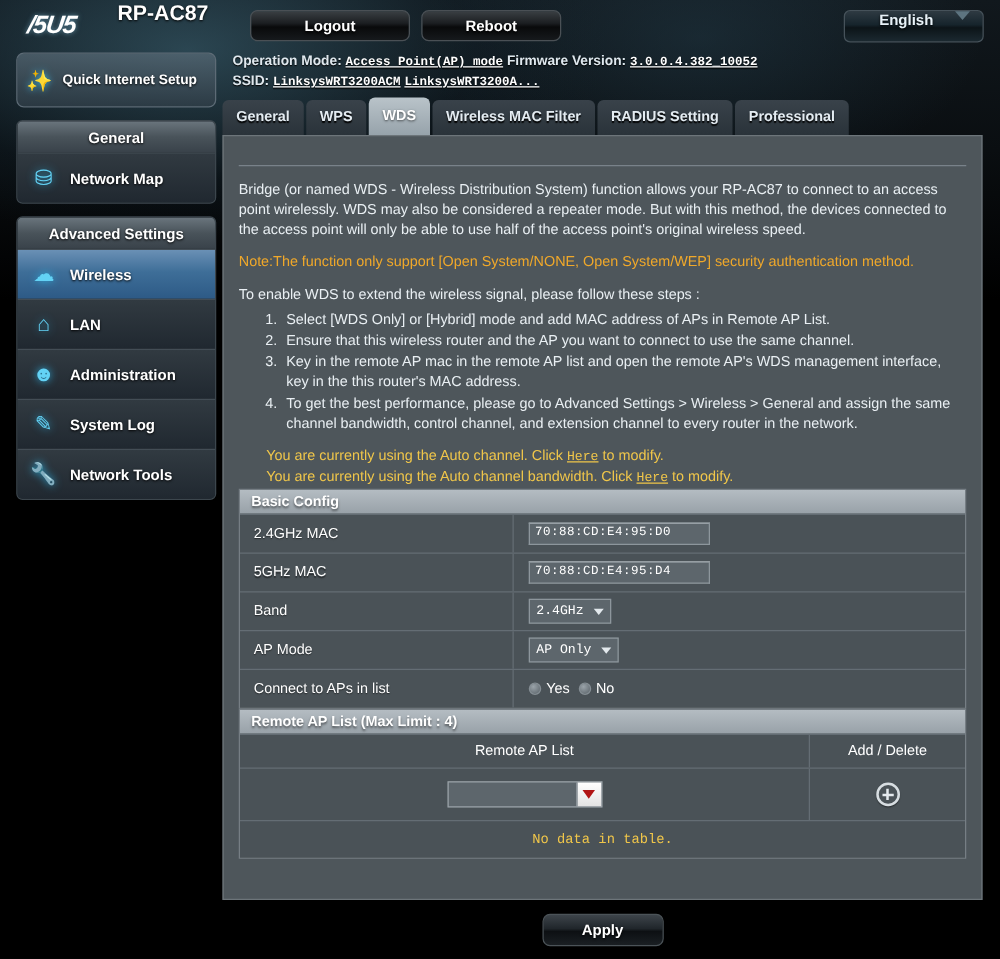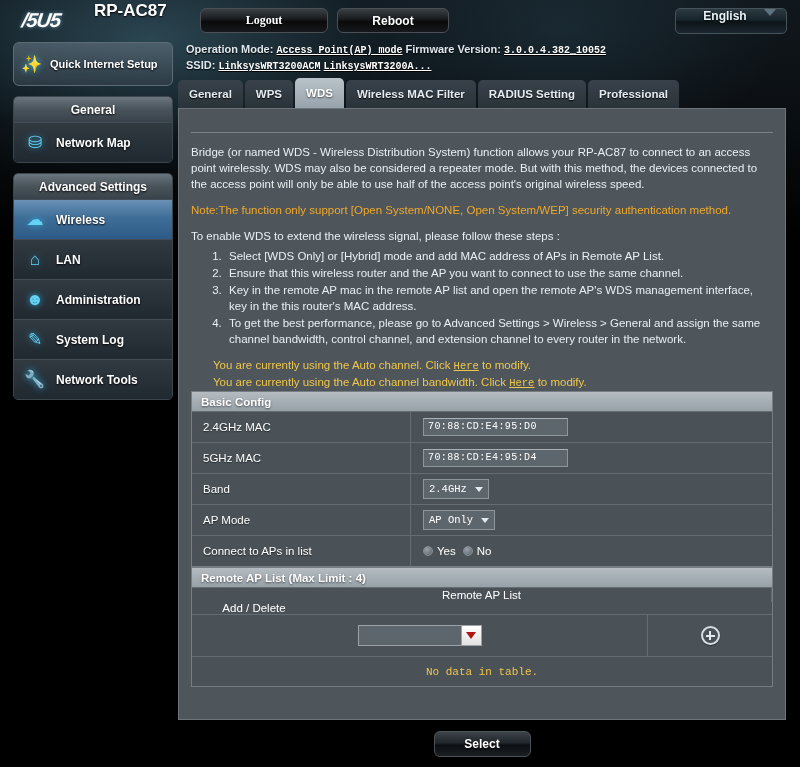--- a/index.html
+++ b/index.html
@@ -35,21 +35,21 @@
   }
   .topbtn {
     position: absolute; top: 8px; height: 25px;
     background: linear-gradient(180deg, #3a3f43 0%, #1b1e21 42%, #090a0b 55%, #16191c 100%);
     border: 1px solid #4a5055; border-radius: 6px;
     color: #ffffff; font-size: 12px; font-weight: bold;
     display: flex; align-items: center; justify-content: center;
     text-shadow: 0 1px 2px #000;
     cursor: pointer;
   }
-  #btn-logout { left: 200px; width: 128px; font-family: Liberation Serif, serif; }
+  #btn-logout { left: 200px; width: 128px; }
   #btn-reboot { left: 337px; width: 112px; }
   #lang-select {
     position: absolute; right: 13px; top: 8px; width: 112px; height: 26px;
     background: linear-gradient(180deg, #2e3a42 0%, #16242c 45%, #0c1418 55%, #1b2930 100%);
     border: 1px solid #46525a; border-radius: 5px;
     display: flex; align-items: flex-start; cursor: pointer;
   }
   #lang-select .lbl {
     flex: 1; text-align: center; color: #e8f2f8; font-size: 12px; font-weight: bold;
     text-shadow: 0 1px 2px #000; padding-left: 10px;
@@ -184,21 +184,21 @@
   .radio-wrap { display: flex; align-items: center; gap: 7px; }
   .radio-wrap .opt { display: flex; align-items: center; gap: 4px;
                      font-size: 11.5px; color: #ffffff; cursor: pointer; }
   .radio-dot {
     width: 10px; height: 10px; border-radius: 50%;
     background: radial-gradient(circle at 35% 30%, #9aa3a9 0%, #6c757b 70%, #5a6268 100%);
     border: 1px solid #858e94;
   }
 
   
-  .ap-colhead { display: flex; border-top: 1px solid #646d74; background: #4a5257; height: 27px; flex-direction: column; }
+  .ap-colhead { display: flex; border-top: 1px solid #646d74; background: #4a5257; height: 27px; }
   .ap-colhead .c1 { flex: 1; display: flex; align-items: center; justify-content: center;
                     font-size: 11.5px; color: #ffffff; border-right: 1px solid #646d74; }
   .ap-colhead .c2 { width: 124px; display: flex; align-items: center; justify-content: center;
                     font-size: 11.5px; color: #ffffff; }
   .ap-inputrow { display: flex; border-top: 1px solid #646d74; background: #4a5257; height: 42px; }
   .ap-inputrow .c1 { flex: 1; display: flex; align-items: center; justify-content: center;
                      border-right: 1px solid #646d74; }
   .ap-inputrow .c2 { width: 124px; display: flex; align-items: center; justify-content: center; }
   .combo {
     width: 124px; height: 21px; display: flex; background: #5d666c;
@@ -418,16 +418,16 @@
             <div class="plus-btn"></div>
           </div>
         </div>
 
         <div class="nodata">No data in table.</div>
       </div>
     </div>
   </div>
 
   <div id="apply-row">
-    <div id="apply-btn">Select</div>
+    <div id="apply-btn">Apply</div>
   </div>
 
 </div>
 
 </body></html>

